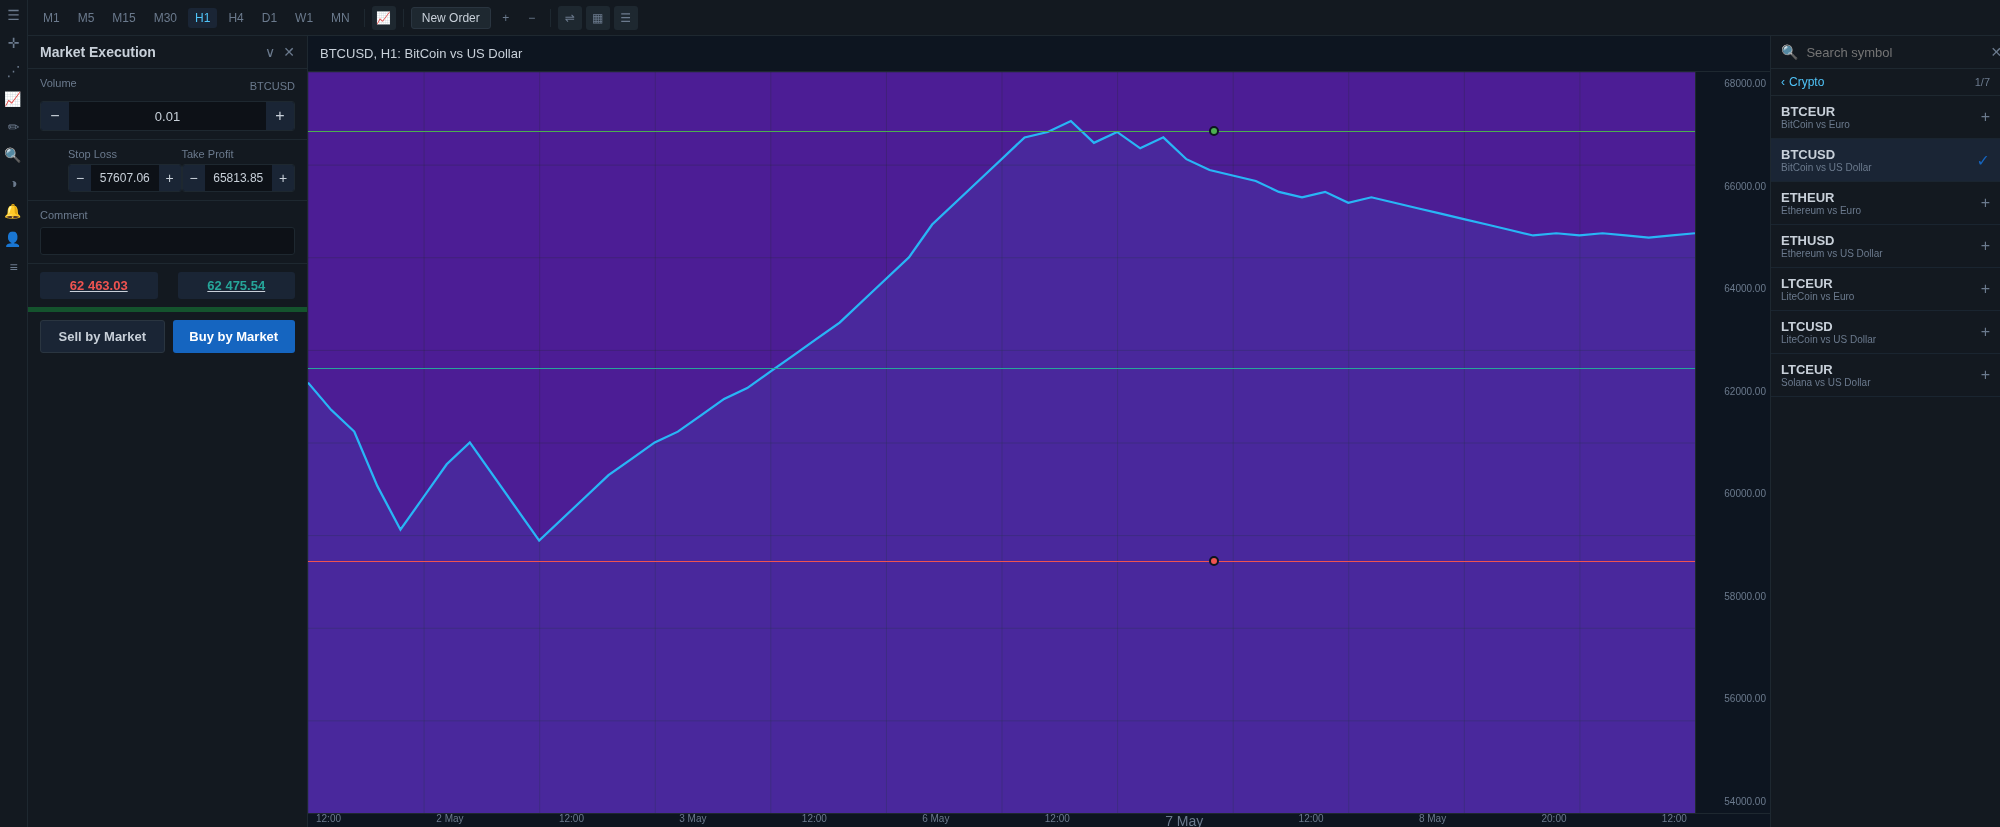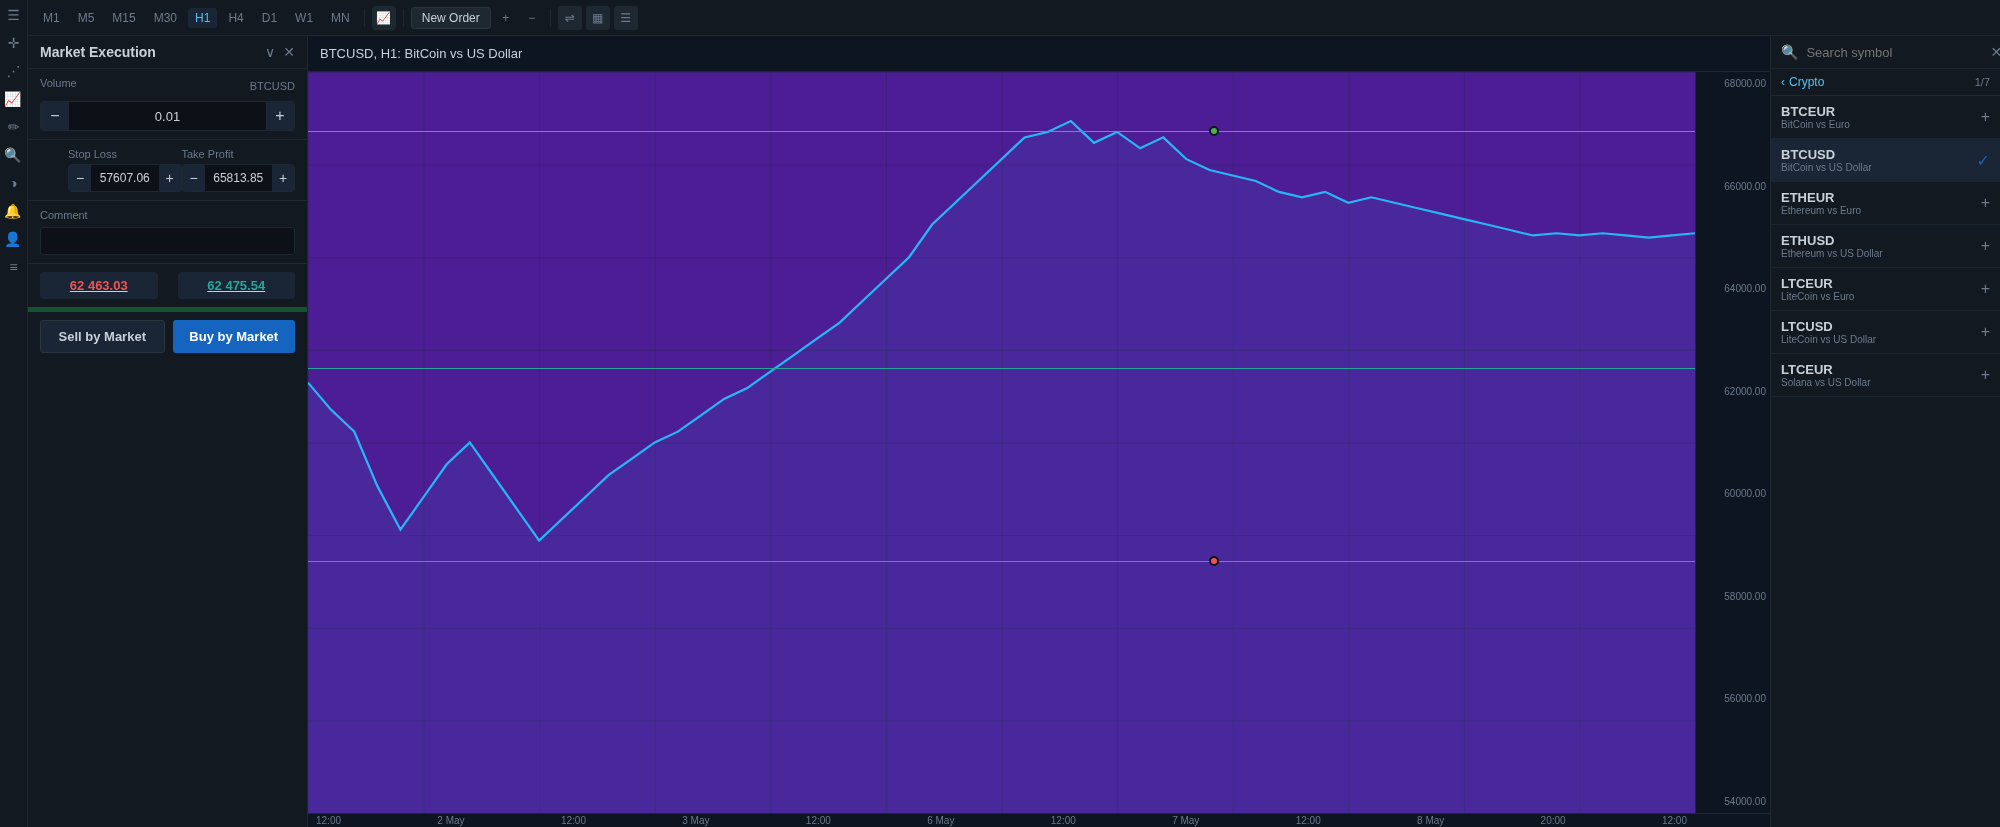--- a/index.html
+++ b/index.html
@@ -759,21 +759,21 @@
 
       <div class="time-axis" style="position:relative;height:14px;background:#0d1520;border-top:1px solid #1e2830;display:flex;align-items:center;">
         <div style="position:absolute;left:0;right:75px;display:flex;justify-content:space-between;padding:0 8px;">
           <span style="font-size:10px;color:#6b7a8d;">12:00</span>
           <span style="font-size:10px;color:#6b7a8d;">2 May</span>
           <span style="font-size:10px;color:#6b7a8d;">12:00</span>
           <span style="font-size:10px;color:#6b7a8d;">3 May</span>
           <span style="font-size:10px;color:#6b7a8d;">12:00</span>
           <span style="font-size:10px;color:#6b7a8d;">6 May</span>
           <span style="font-size:10px;color:#6b7a8d;">12:00</span>
-          <span style="font-size:10px;color:#6b7a8d;">7 May</span>
+          <span style="font-size:14px;color:#6b7a8d;">7 May</span>
           <span style="font-size:10px;color:#6b7a8d;">12:00</span>
           <span style="font-size:10px;color:#6b7a8d;">8 May</span>
           <span style="font-size:10px;color:#6b7a8d;">20:00</span>
           <span style="font-size:10px;color:#6b7a8d;">12:00</span>
         </div>
       </div>
     </div>
 
     <div class="right-panel">
       <div class="search-bar">

